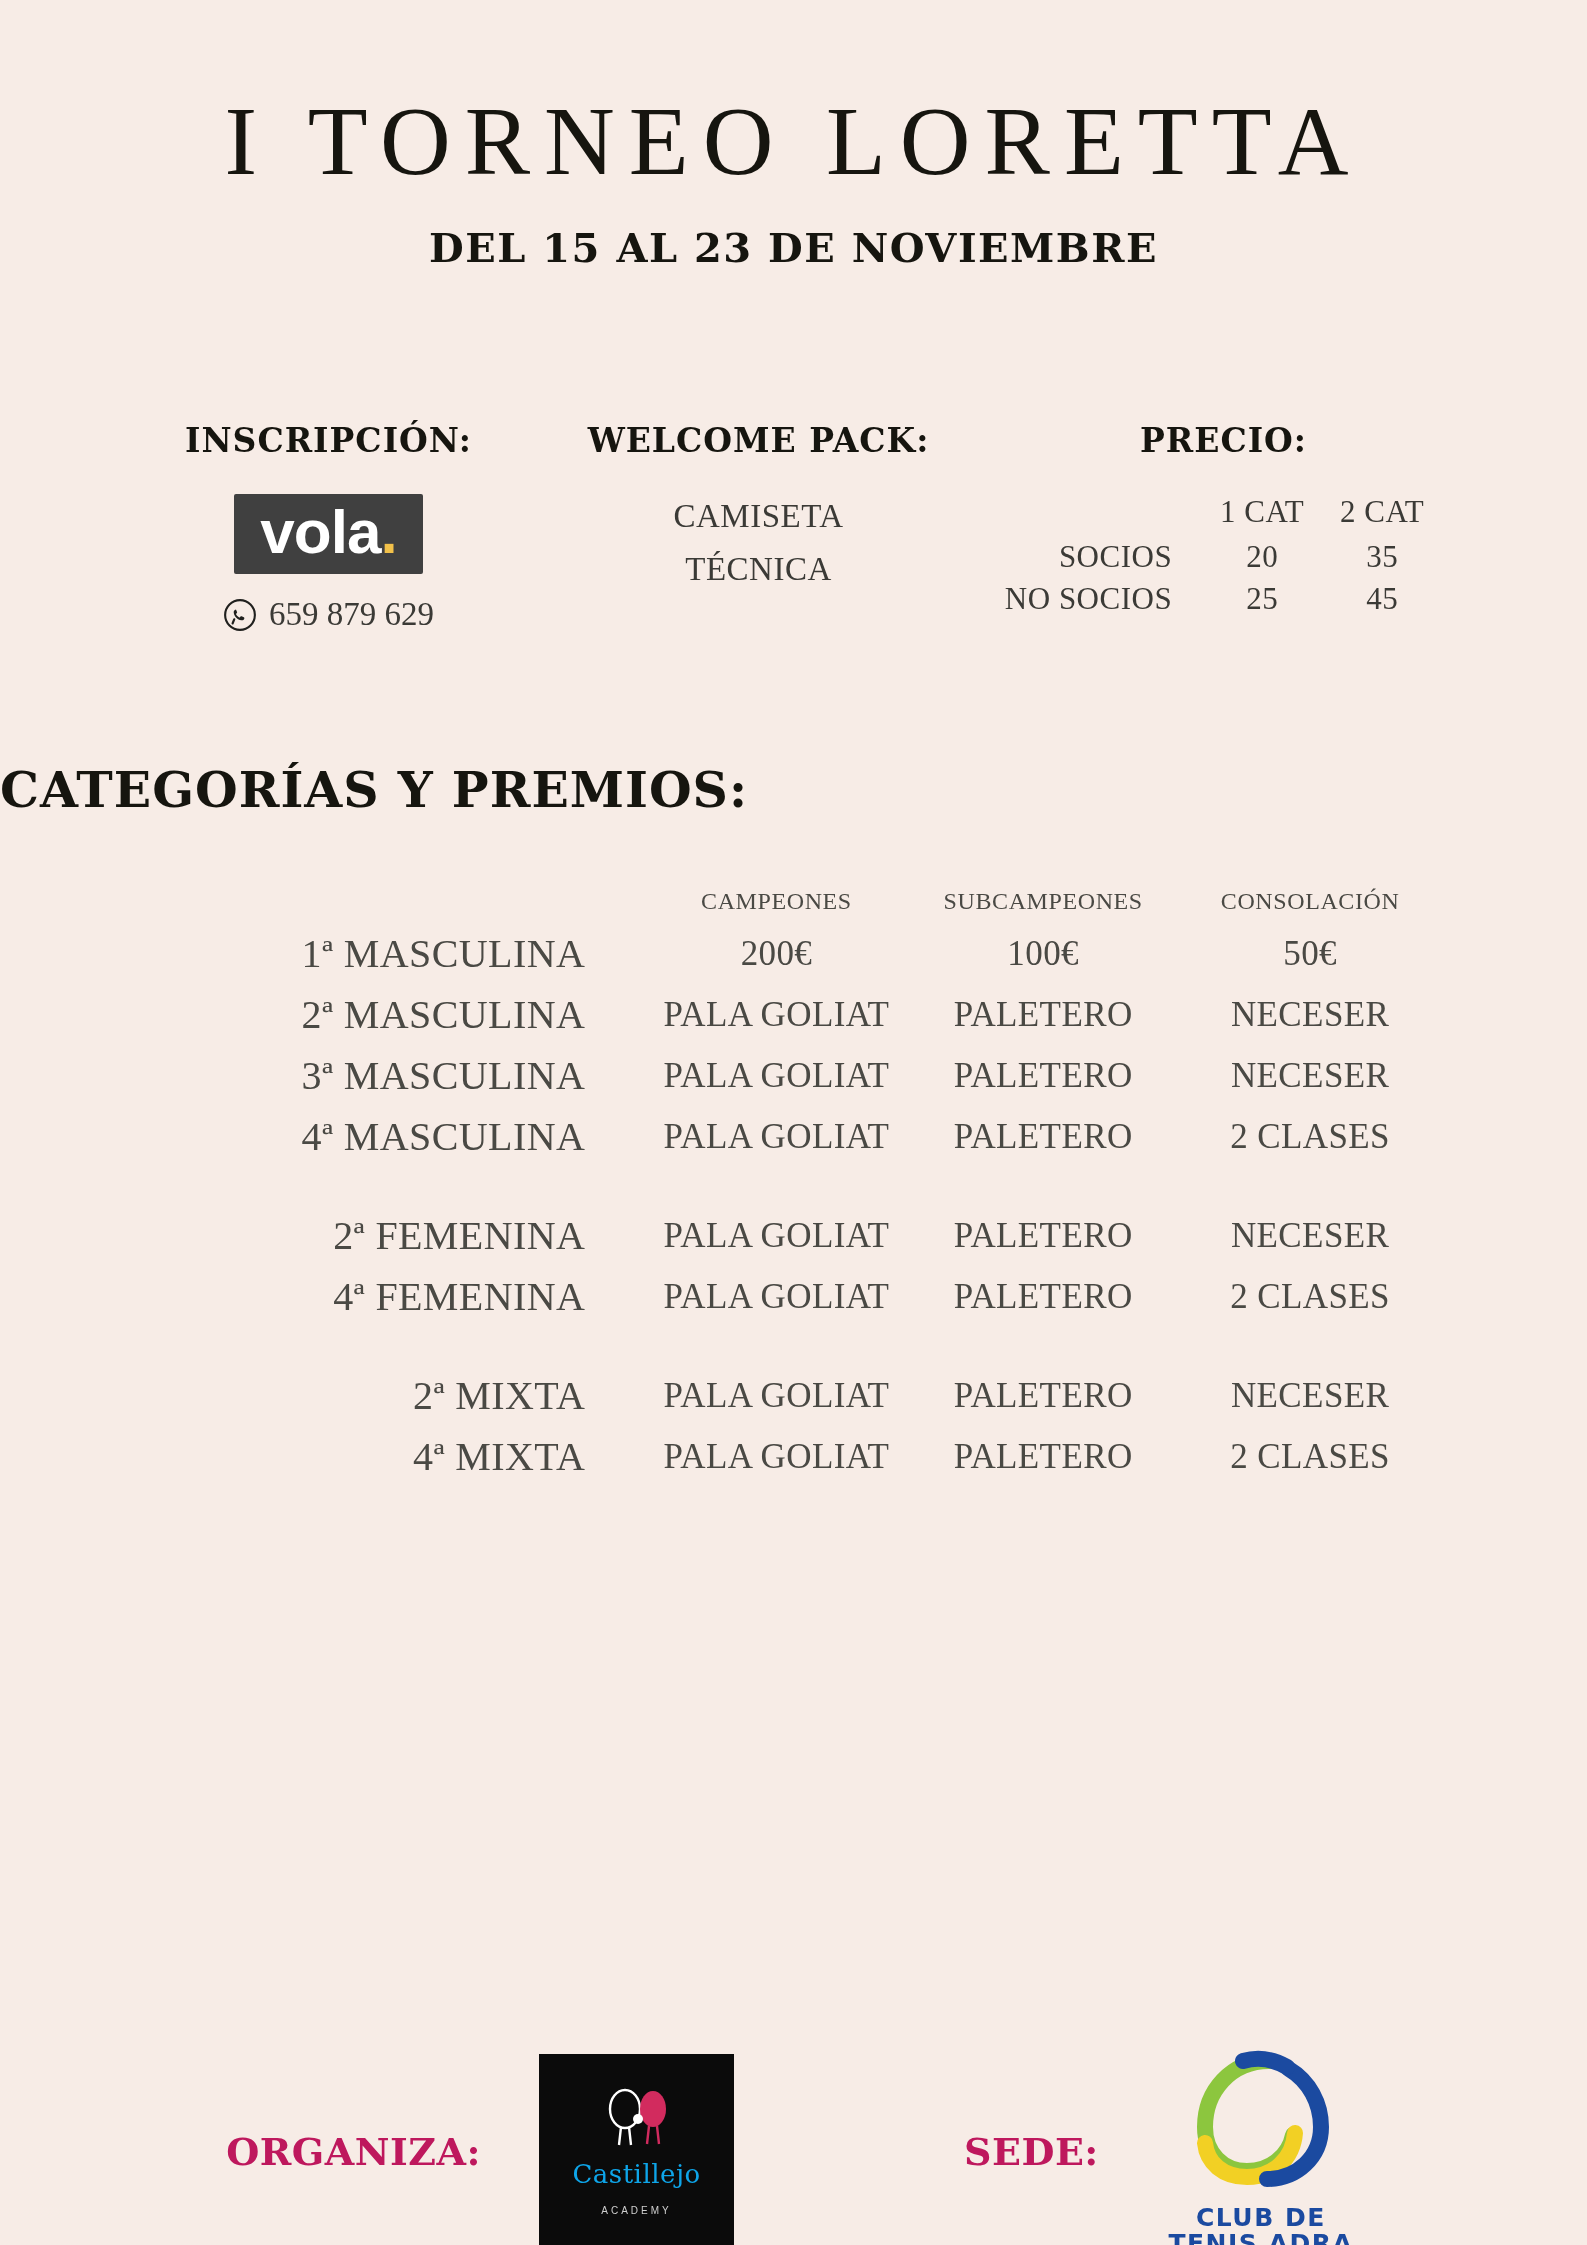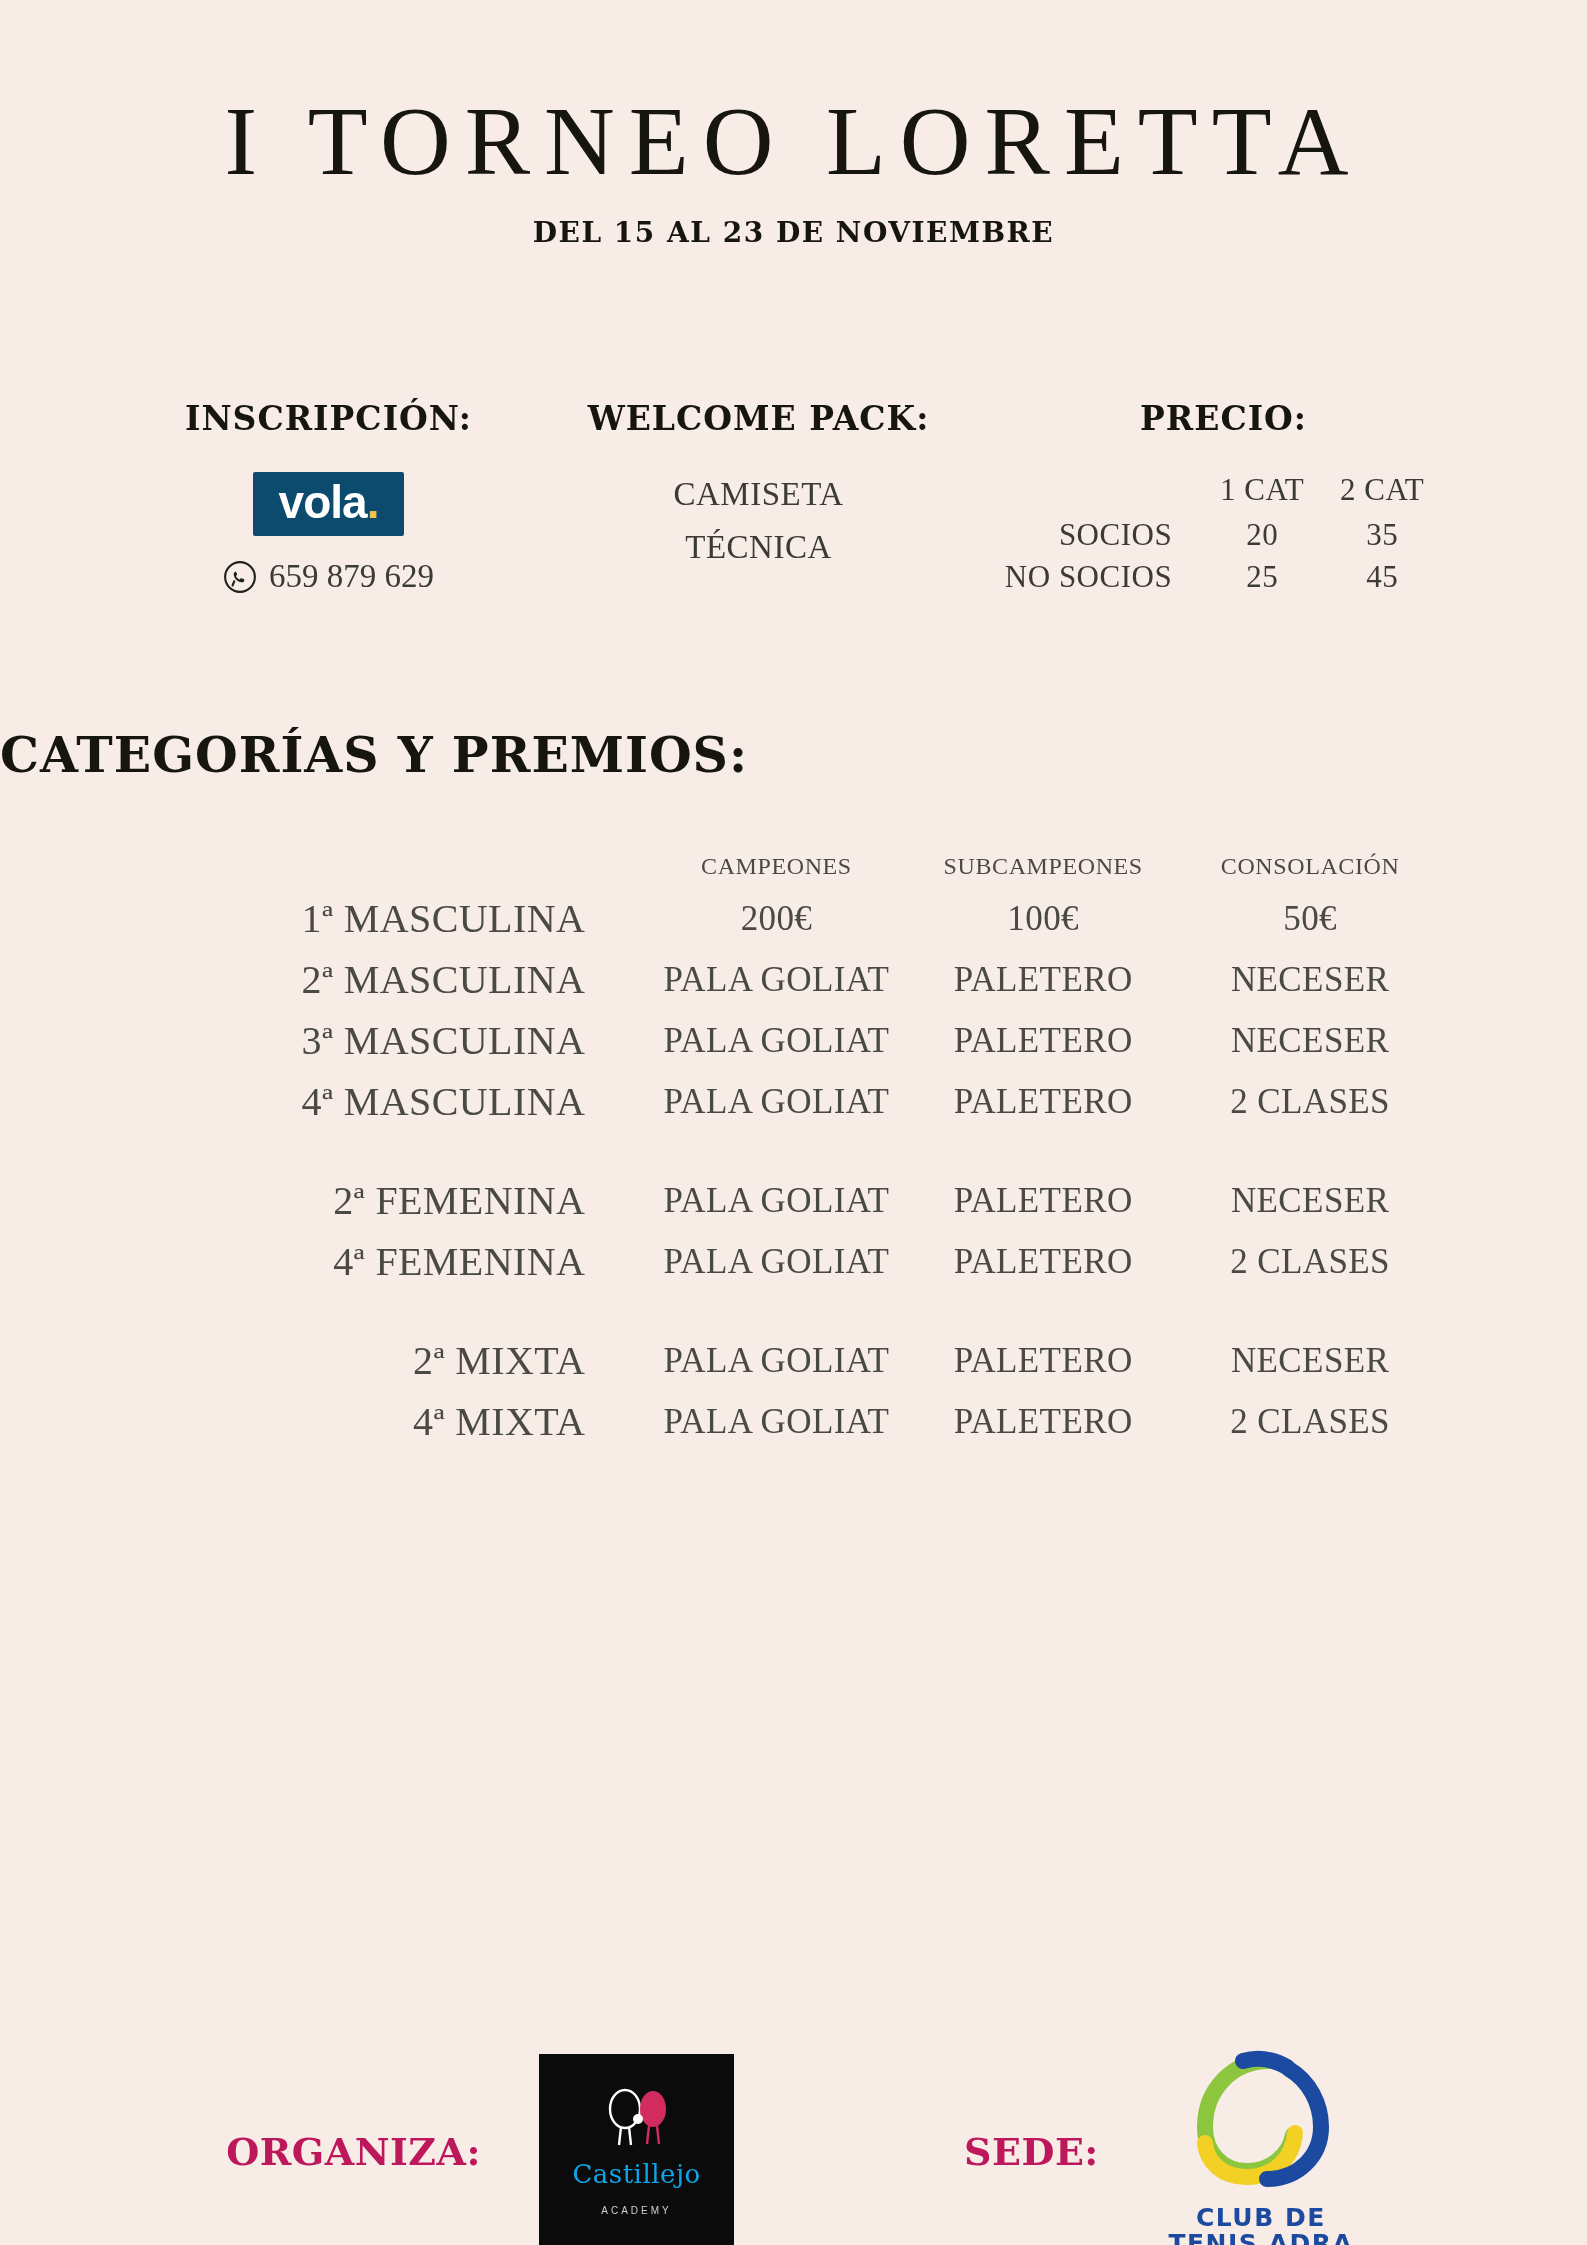--- a/index.html
+++ b/index.html
@@ -32,24 +32,24 @@
     font-size: 98px;
     letter-spacing: 14px;
     font-weight: 400;
     line-height: 1;
     color: #16150f;
     white-space: nowrap;
   }
 
   .subtitle {
     text-align: center;
-    margin-top: 26px;
+    margin-top: 34px;
     font-family: "DejaVu Serif", serif;
     font-weight: 700;
-    font-size: 28px;
+    font-size: 40px;
     letter-spacing: 1.5px;
     color: #16150f;
   }
 
   
   .info-row {
     margin-top: 150px;
     display: flex;
     justify-content: center;
     align-items: flex-start;
@@ -65,25 +65,25 @@
     font-family: "DejaVu Serif", serif;
     font-weight: 700;
     font-size: 33px;
     letter-spacing: 1px;
     color: #16150f;
     margin-bottom: 34px;
   }
 
   .vola-logo {
     display: inline-block;
-    background: #0c4a6e;
+    background: #404040;
     color: #ffffff;
     font-family: "Liberation Sans", sans-serif;
     font-weight: 700;
-    font-size: 46px;
+    font-size: 62px;
     letter-spacing: -1px;
     padding: 7px 26px 11px 26px;
     line-height: 1;
     border-radius: 2px;
   }
   .vola-logo .dot { color: #f2c14a; }
 
   .phone-row {
     margin-top: 22px;
     display: flex;

